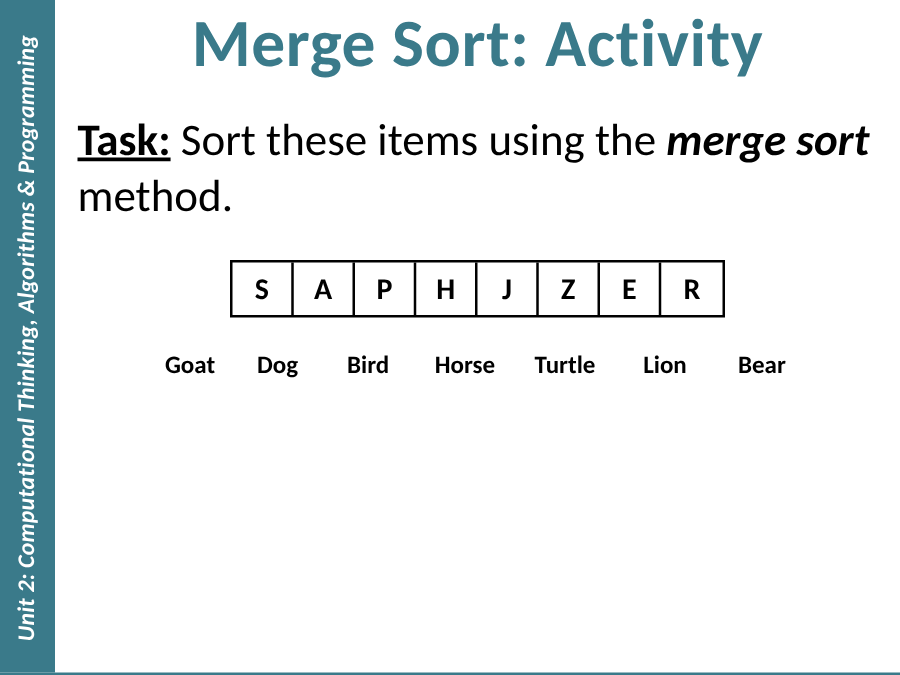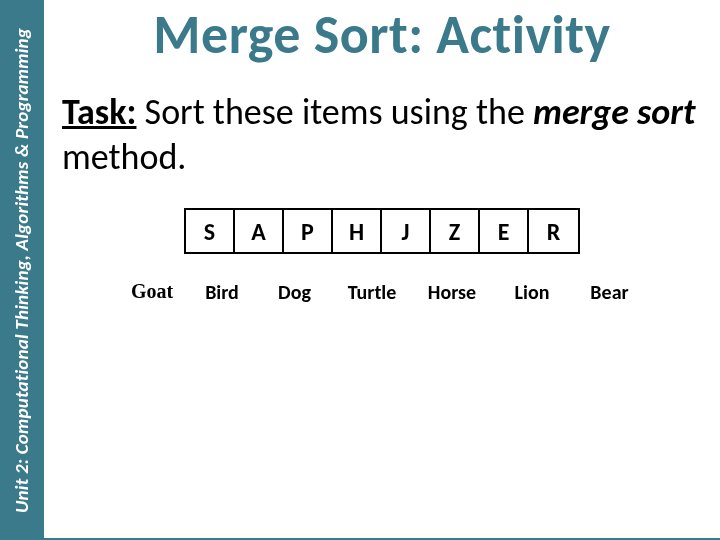--- a/index.html
+++ b/index.html
@@ -85,21 +85,21 @@
     gap: 0;
     width: 100%;
     justify-content: center;
   }
   .animal {
     font-size: 20px;
     font-weight: 700;
     text-align: center;
     width: 80px;
   }
-  .animals-row .animal:nth-child(1){ width:70px;font-family:Liberation Serif, serif; }
+  .animals-row .animal:nth-child(1){ width:70px; }
   .animals-row .animal:nth-child(2){ width:70px; }
   .animals-row .animal:nth-child(3){ width:75px; }
   .animals-row .animal:nth-child(4){ width:80px; }
   .animals-row .animal:nth-child(5){ width:80px; }
   .animals-row .animal:nth-child(6){ width:80px; }
   .animals-row .animal:nth-child(7){ width:75px; }
   .animals-row .animal:nth-child(8){ width:70px; }
 </style>
 </head>
 <body>
@@ -124,20 +124,20 @@
       <div class="cell">J</div>
       <div class="cell">Z</div>
       <div class="cell">E</div>
       <div class="cell">R</div>
     </div>
   </div>
 
 
   <div class="animals-row">
     <div class="animal">Goat</div>
+    <div class="animal">Dog</div>
     <div class="animal">Bird</div>
-    <div class="animal">Dog</div>
+    <div class="animal">Horse</div>
     <div class="animal">Turtle</div>
-    <div class="animal">Horse</div>
     <div class="animal">Lion</div>
     <div class="animal">Bear</div>
   </div>
 </div>
 
 </body></html>

